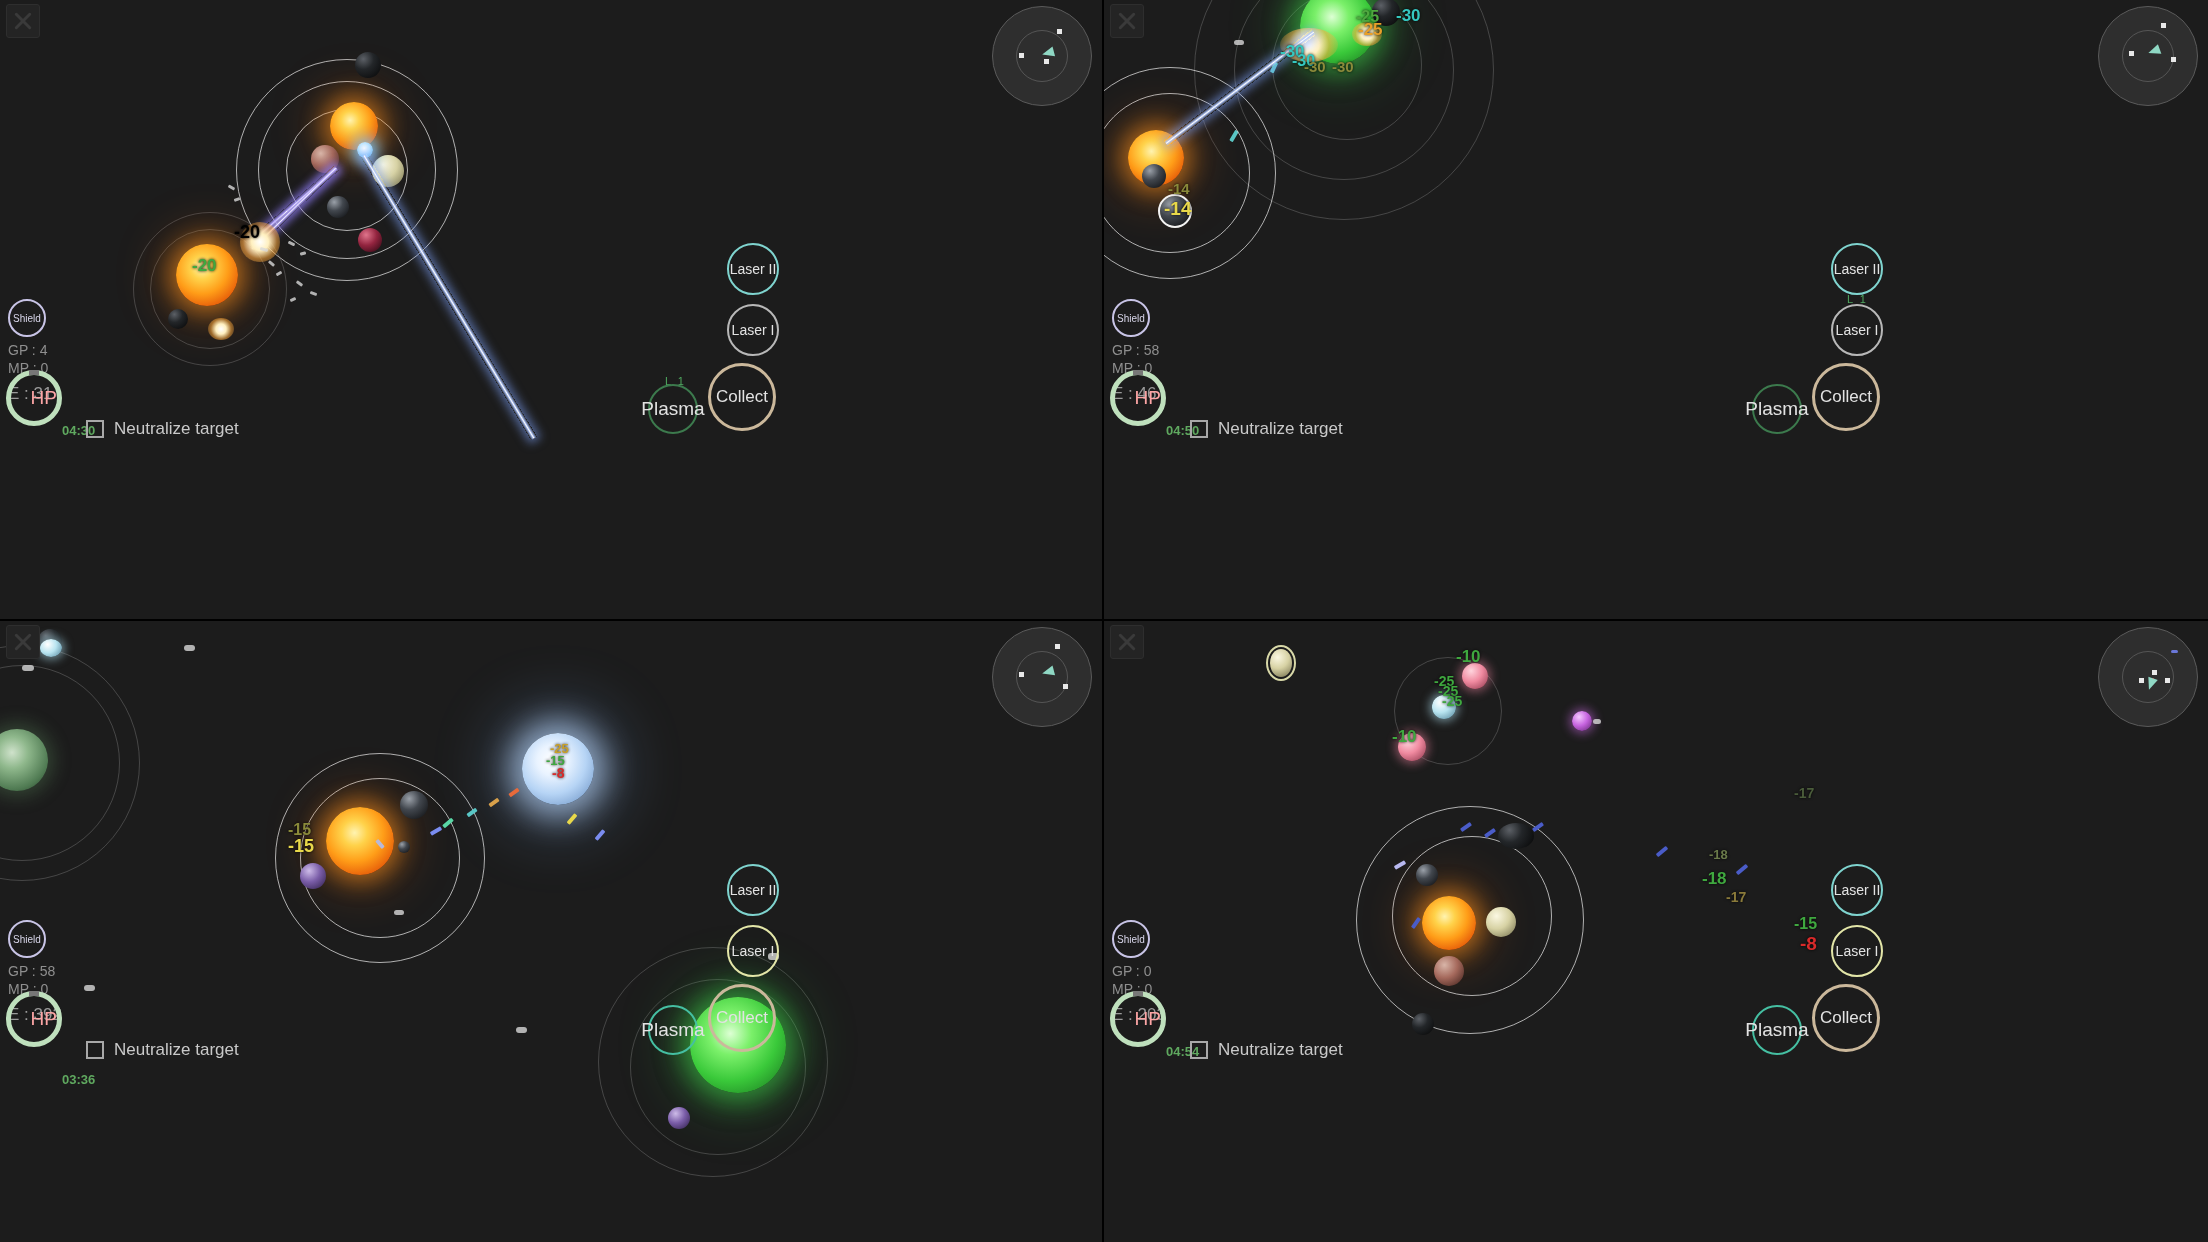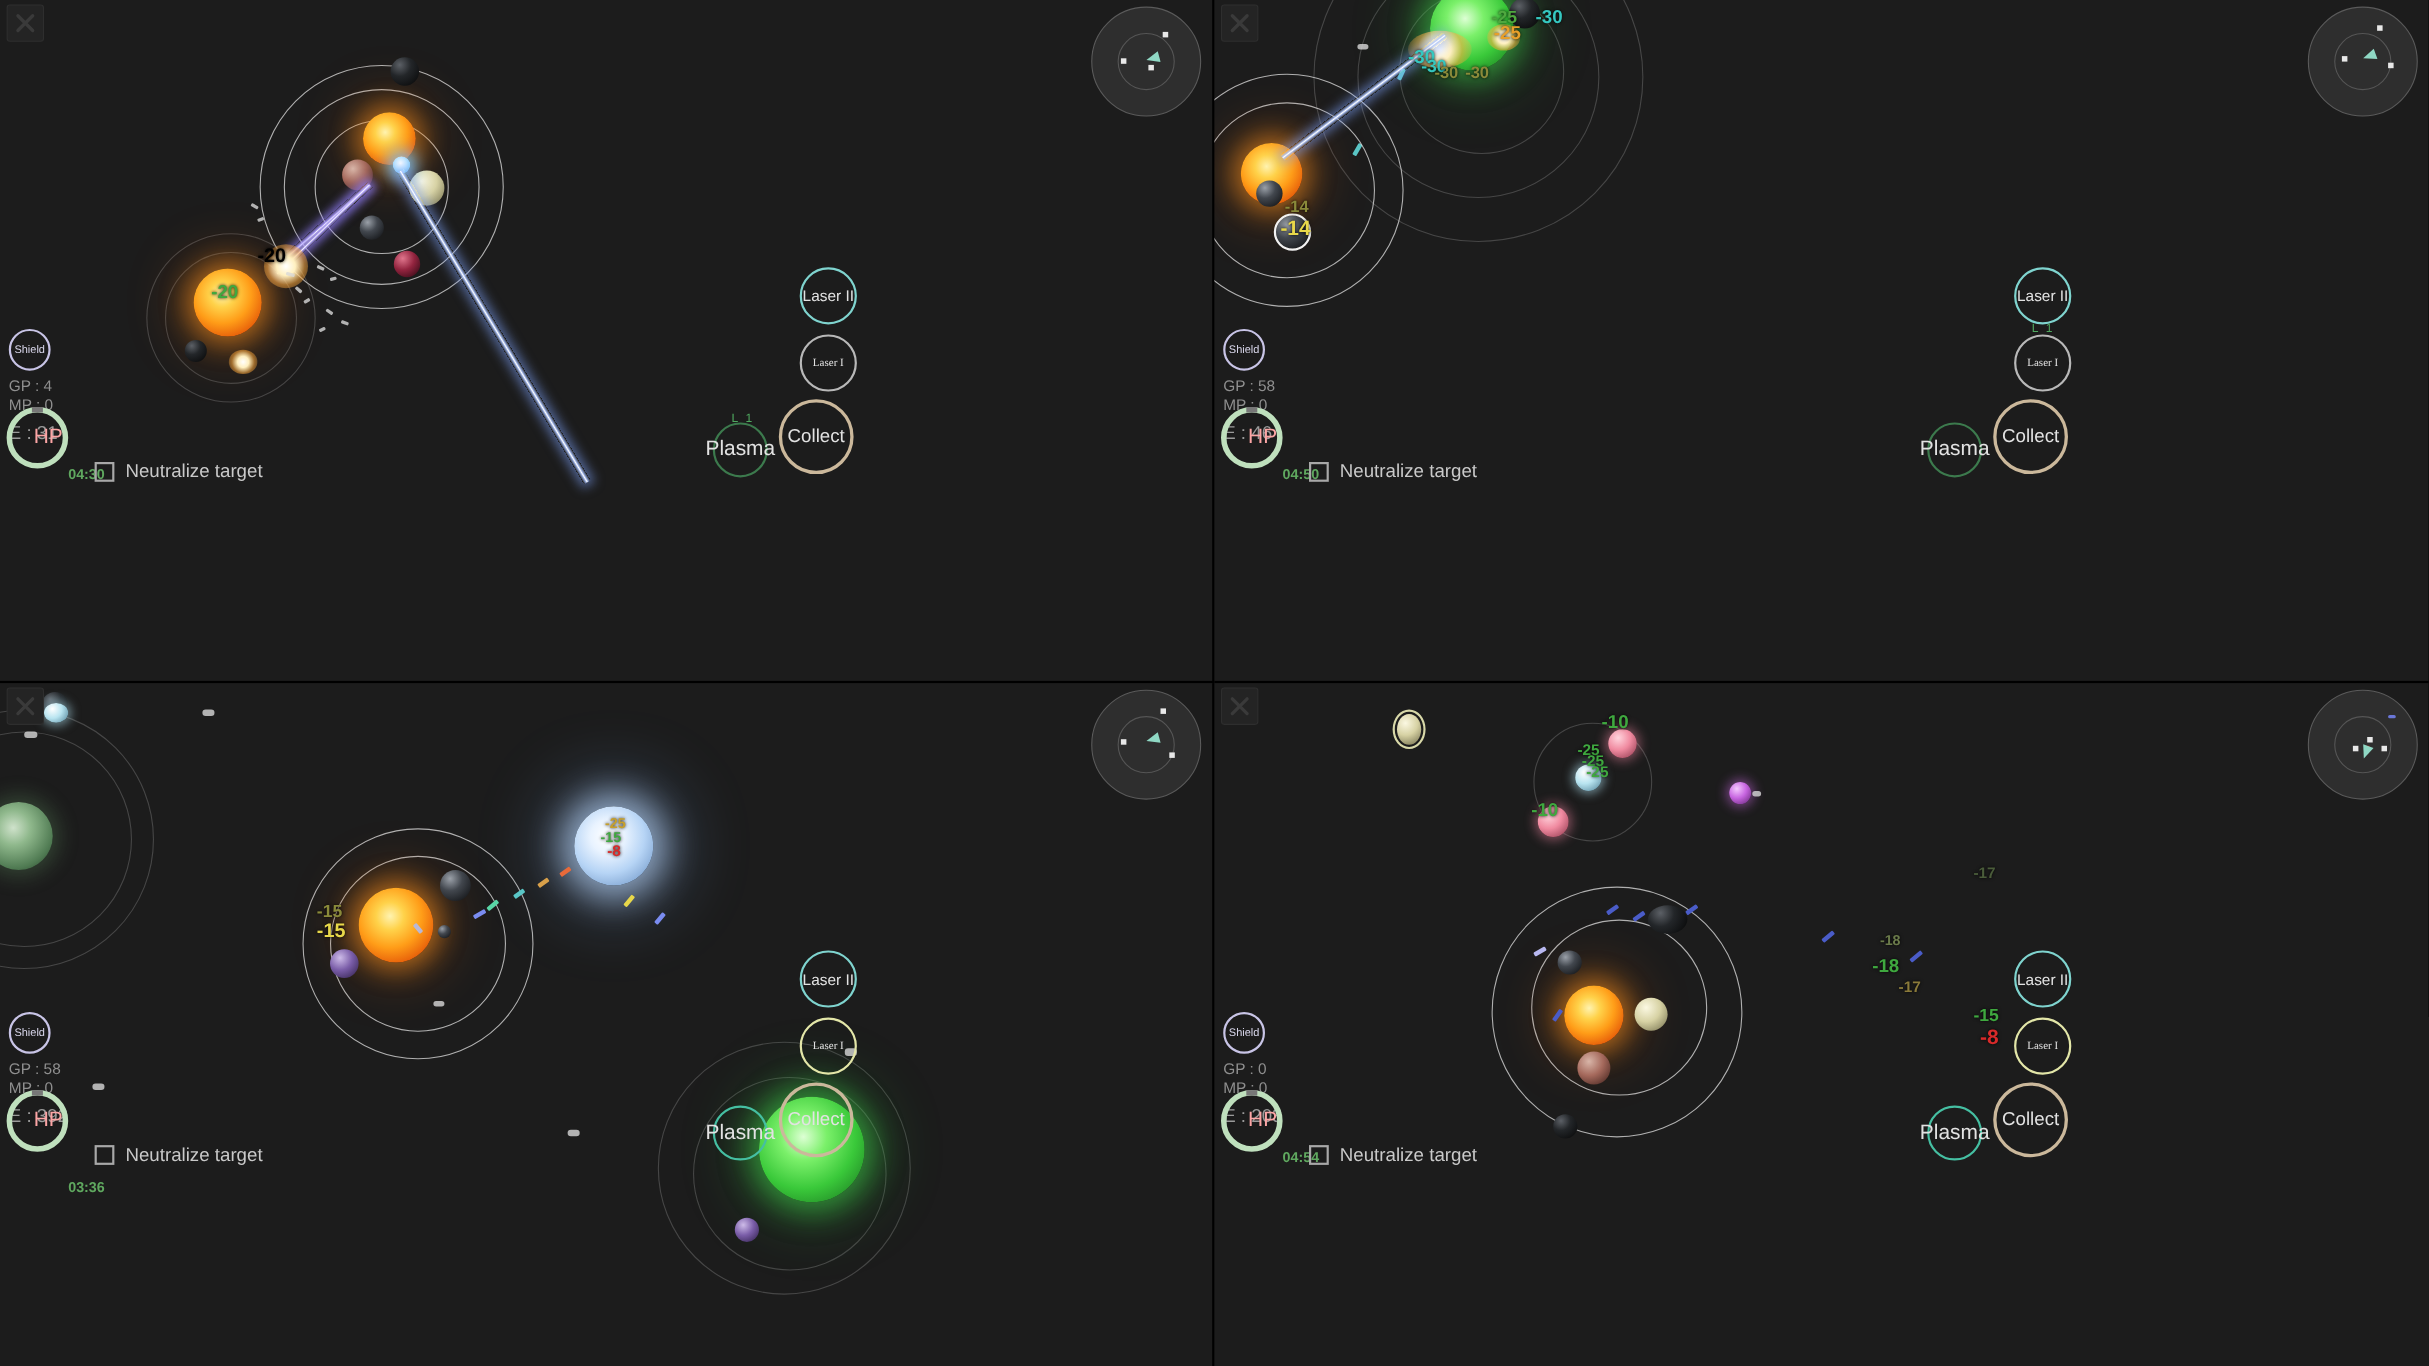--- a/index.html
+++ b/index.html
@@ -79,21 +79,21 @@
   }
   .obj-text { position:absolute; color:#c9c9c9; font-size:17px; }
 
   
   .abtn {
     position:absolute; border-radius:50%;
     display:flex; align-items:center; justify-content:center;
     color:#e2e2e2; background:transparent;
   }
   .abtn.laser2 { width:52px; height:52px; border:2px solid #7fd4cf; font-size:14px; }
-  .abtn.laser1 { width:52px; height:52px; border:2px solid #b8b8b8; font-size:10px;font-family:Liberation Serif, serif; }
+  .abtn.laser1 { width:52px; height:52px; border:2px solid #b8b8b8; font-size:14px; }
   .abtn.laser1.yellow { border-color:#e3e6a8; }
   .abtn.plasma  { width:50px; height:50px; border:2px solid #3c7a4d; font-size:19px; }
   .abtn.plasma.teal { border-color:#45bfa2; }
   .abtn.collect { width:68px; height:68px; border:3px solid #cbb89b; font-size:17px; }
   .lvl-tag { position:absolute; color:#4fa85f; font-size:11px; letter-spacing:2px; }
 
   
   .orbit { position:absolute; border-radius:50%; border:1px solid rgba(225,225,225,.75); }
   .orbit.faint { border-color:rgba(150,150,150,.35); }
 

